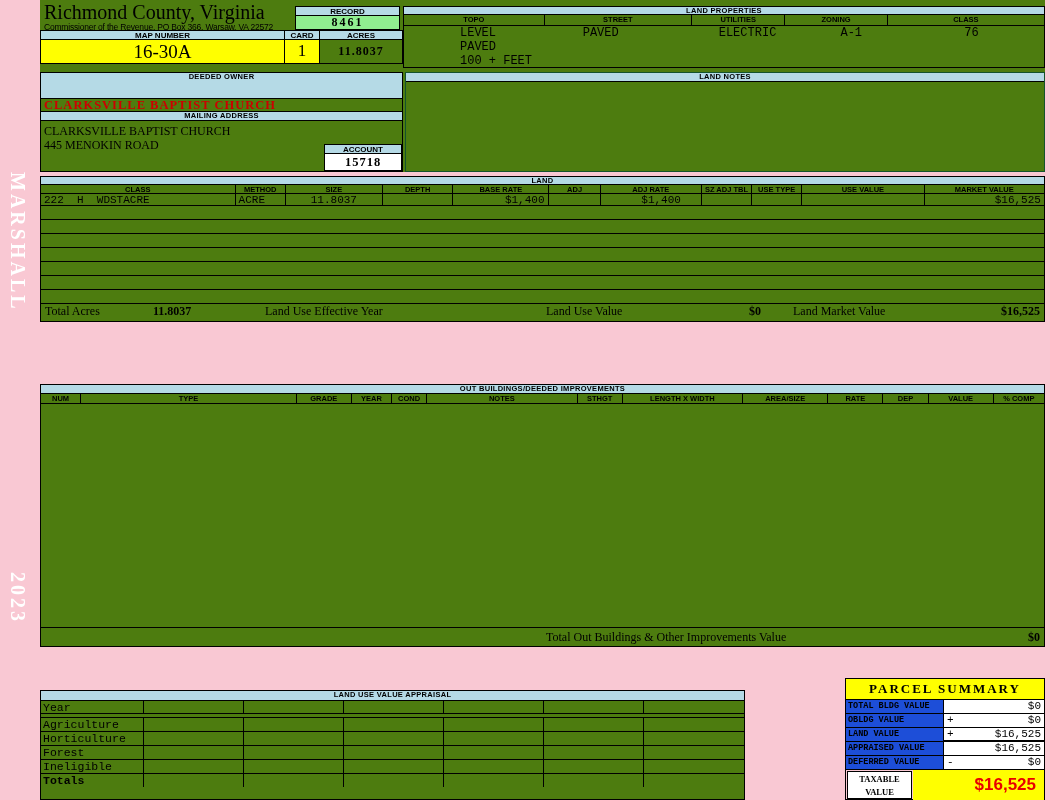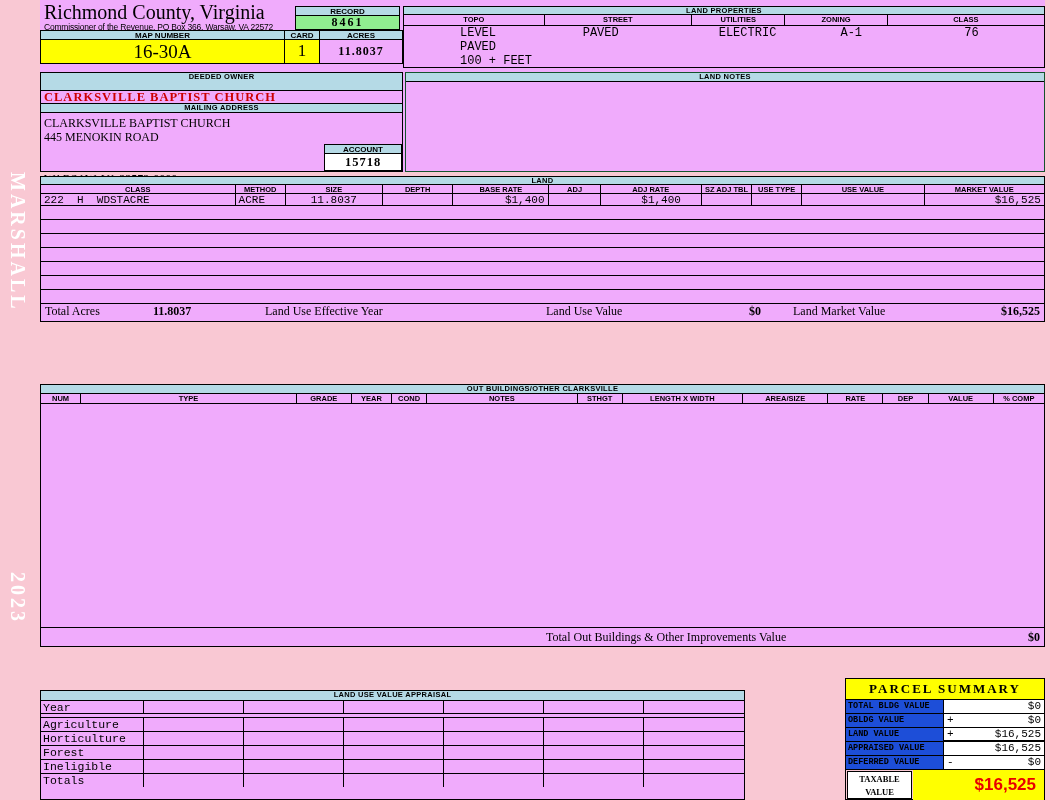--- a/index.html
+++ b/index.html
@@ -1,20 +1,20 @@
 <!DOCTYPE html>
 <html><head>
 <meta charset="utf-8">
 <style>
   * { box-sizing: border-box; margin: 0; padding: 0; }
   html, body { width: 1050px; height: 800px; overflow: hidden; }
   body { font-family: "Liberation Sans", sans-serif; }
   #page { position: relative; width: 1050px; height: 800px; background: #f9c8d3; }
   .abs { position: absolute; }
-  .white { background: #f0abfc; }
+  .white { background: #4d7c0f; }
   .mono { font-family: Liberation Serif, serif; }
   .serif { font-family: "Liberation Serif", serif; }
 
   .vtext { writing-mode: vertical-rl; color: #fff; font-family: "Liberation Serif", serif;
            font-weight: bold; font-size: 20px; letter-spacing: 3px; }
 
   .bar { background: #b5dae6; border: 1px solid #000; font-size: 7.5px; font-weight: bold;
          text-align: center; line-height: 8px; letter-spacing: 0.3px; }
   .hdrcell { background: #b5dae6; border: 1px solid #000; font-size: 8px; font-weight: bold;
              text-align: center; line-height: 9px; }
@@ -98,21 +98,21 @@
 PAVED
 100 + FEET</div>
       <div class="pc1 dcell" style="font-size:12px; line-height:14px; padding-left:3px;">PAVED</div>
       <div class="pc2 dcell" style="font-size:12px; line-height:14px; padding-left:2px;">ELECTRIC</div>
       <div class="pc3 dcell" style="font-size:12px; line-height:14px; text-align:center;">A-1</div>
       <div class="pc4 dcell" style="font-size:12px; line-height:14px; text-align:center;">76</div>
     </div>
   </div>
 
   <div class="abs" style="left:40px; top:72px; width:363px; height:100px; border:1px solid #000;">
-    <div class="bar" style="height:18px; border-left:none; border-right:none; border-top:none;">DEEDED OWNER</div>
+    <div class="bar" style="height:26px; border-left:none; border-right:none; border-top:none;">DEEDED OWNER</div>
     <div class="mono" style="height:13px; font-size:12.5px; font-weight:bold; color:#cc0000; letter-spacing:1px; line-height:13px; padding-left:3px; border-bottom:1px solid #000; white-space:pre;">CLARKSVILLE BAPTIST CHURCH</div>
     <div class="bar" style="height:9px; border-left:none; border-right:none; border-top:none;">MAILING ADDRESS</div>
     <div style="padding:3px 0 0 3px;">
       <div class="mono" style="font-size:12px; height:14px; white-space:pre;">CLARKSVILLE BAPTIST CHURCH</div>
       <div class="mono" style="font-size:12px; height:14px; white-space:pre;">445 MENOKIN ROAD</div>
       <div class="mono" style="font-size:12px; height:14px; white-space:pre;"></div>
       <div class="mono" style="font-size:12px; height:14px; margin-top:14px; white-space:pre;">WARSAW, VA 22572-0000</div>
     </div>
     <div class="abs" style="right:0; bottom:0; width:78px;">
       <div class="hdrcell" style="height:10px;">ACCOUNT</div>
@@ -168,21 +168,21 @@
       <span class="abs" style="left:224px;">Land Use Effective Year</span>
       <span class="abs" style="left:430px;"></span>
       <span class="abs" style="left:505px;">Land Use Value</span>
       <span class="abs" style="left:680px; width:40px; text-align:right; font-weight:bold;">$0</span>
       <span class="abs" style="left:752px;">Land Market Value</span>
       <span class="abs" style="right:4px; font-weight:bold;">$16,525</span>
     </div>
   </div>
 
   <div class="abs white" style="left:40px; top:384px; width:1005px; height:263px; border:1px solid #000;">
-    <div class="bar" style="height:9px; border-left:none; border-right:none; border-top:none;">OUT BUILDINGS/OTHER CLARKSVILLE</div>
+    <div class="bar" style="height:9px; border-left:none; border-right:none; border-top:none;">OUT BUILDINGS/DEEDED IMPROVEMENTS</div>
     <div class="row" style="height:10px; border-bottom:1px solid #000;">
       <div class="cell colhead oc0">NUM</div>
       <div class="cell colhead oc1">TYPE</div>
       <div class="cell colhead oc2">GRADE</div>
       <div class="cell colhead oc3">YEAR</div>
       <div class="cell colhead oc4">COND</div>
       <div class="cell colhead oc5">NOTES</div>
       <div class="cell colhead oc6">STHGT</div>
       <div class="cell colhead oc7">LENGTH X WIDTH</div>
       <div class="cell colhead oc8">AREA/SIZE</div>
@@ -239,21 +239,21 @@
     <div class="ap-row">
       <div class="ap-label">Ineligible</div>
       <div class="ap-cell"></div>
         <div class="ap-cell"></div>
         <div class="ap-cell"></div>
         <div class="ap-cell"></div>
         <div class="ap-cell"></div>
         <div class="ap-cell"></div>
     </div>
     <div class="ap-row" style="border-bottom:none; height:13px;">
-      <div class="ap-label" style="font-weight:normal;">Totals</div>
+      <div class="ap-label" style="font-weight:bold;">Totals</div>
       <div class="ap-cell"></div>
         <div class="ap-cell"></div>
         <div class="ap-cell"></div>
         <div class="ap-cell"></div>
         <div class="ap-cell"></div>
         <div class="ap-cell"></div>
     </div>
   </div>
 
   <div class="abs" style="left:845px; top:678px; width:200px; height:122px; border:1px solid #000;">

